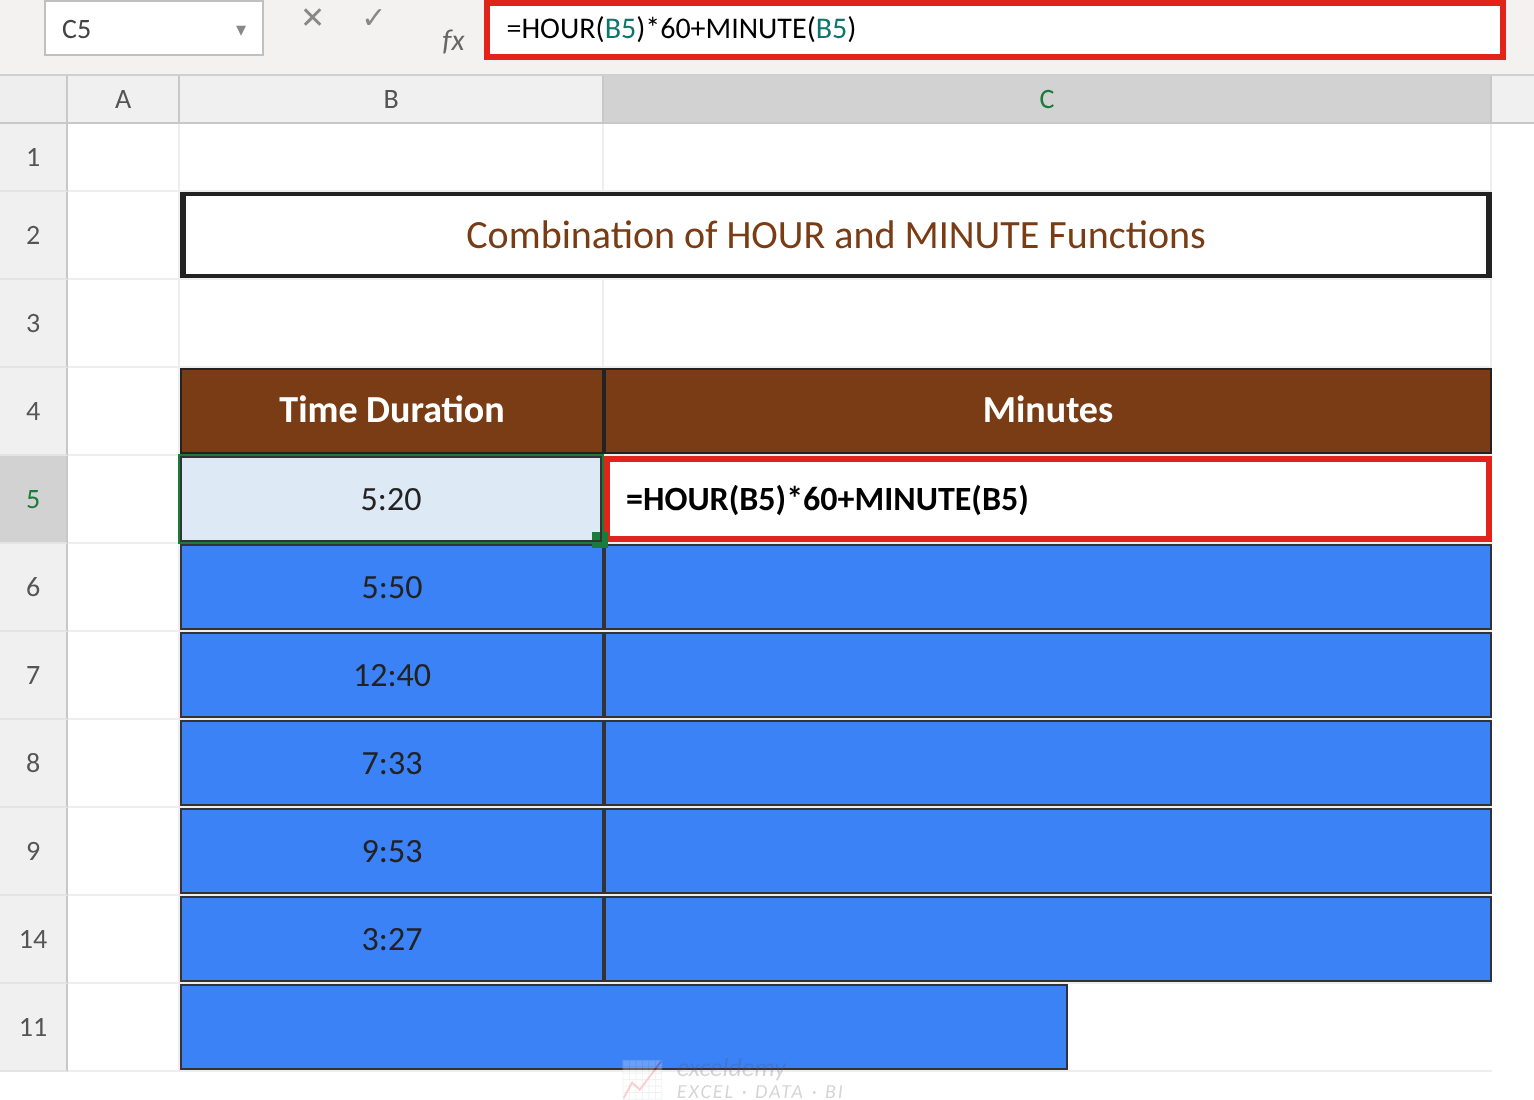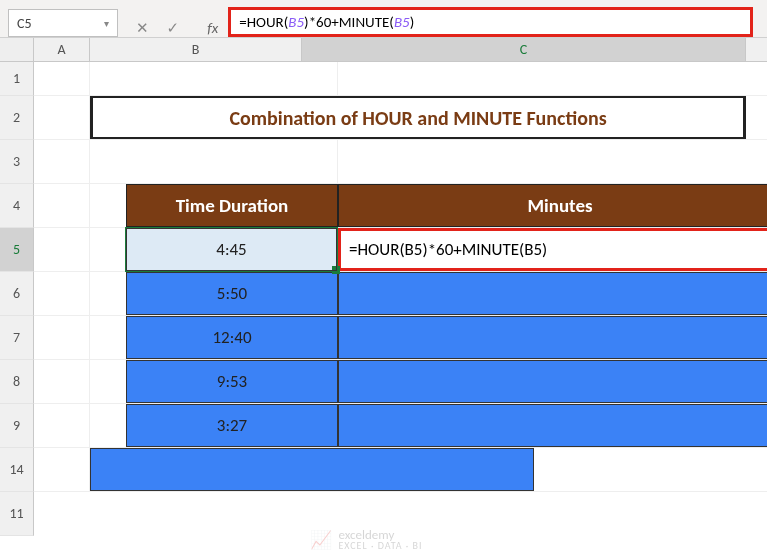--- a/index.html
+++ b/index.html
@@ -6,25 +6,25 @@
 body {
   font-family: Calibri, 'Segoe UI', Arial, sans-serif;
   background: #fff;
   width: 767px;
   height: 550px;
   overflow: hidden;
   position: relative;
 }
 .formula-bar-container {
   display: flex;
-  align-items: flex-end;
+  align-items: flex-start;
   height: 38px;
   border-bottom: 1px solid #d0d0d0;
   background: #f3f2f1;
-  padding-left: 8px;
+  padding-left: 22px;
 }
 .name-box {
   width: 110px;
   height: 28px;
   background: #fff;
   border: 1px solid #c0c0c0;
   display: flex;
   align-items: center;
   padding: 0 8px;
   font-size: 14px;
@@ -54,21 +54,21 @@
   flex: 1;
   height: 30px;
   background: #fff;
   border: 3px solid #e2231a;
   display: flex;
   align-items: center;
   padding: 0 8px;
   font-size: 15px;
   margin-right: 14px;
 }
-.formula-input .ref { color: #8b5cf6; font-style: italic; }
+.formula-input .ref { color: #0f766e; }
 .formula-input .txt { color: #000000; }
 
 .sheet-area {
   position: relative;
   height: 512px;
 }
 .col-headers {
   display: flex;
   height: 24px;
   border-bottom: 1px solid #c8c8c8;
@@ -114,32 +114,32 @@
   left: 34px;
   top: 24px;
 }
 .grid-row {
   display: flex;
   height: 44px;
   border-bottom: 1px solid #eee;
 }
 .grid-row:first-child { height: 34px; }
 .cell-A { width: 56px; border-right: 1px solid #eee; }
-.cell-B { width: 212px; border-right: 1px solid #eee; margin-left: 36px; }
-.cell-C { width: 444px; border-right: 1px solid #eee; }
+.cell-B { width: 212px; border-right: 1px solid #eee; }
+.cell-C { width: 444px; border-right: 1px solid #eee; font-weight: bold; }
 .title-band {
   background: #fff;
   border: 2px solid #222;
   border-left: 3px solid #222;
   border-right: 3px solid #222;
   display: flex;
   align-items: center;
   justify-content: center;
   font-size: 20px;
-  font-weight: 700;
+  font-weight: 400;
   color: #7a3c14;
 }
 .header-cell {
   background: #7a3c14;
   color: #fff;
   font-weight: 700;
   font-size: 19px;
   display: flex;
   align-items: center;
   justify-content: center;
@@ -179,21 +179,21 @@
   left: 310px;
   top: 490px;
   display: flex;
   align-items: center;
   gap: 6px;
   opacity: 0.24;
   font-size: 13px;
   color: #555;
 }
 .watermark .wm-icon { font-size: 18px; }
-.watermark .wm-text { line-height: 1; }
+.watermark .wm-text { line-height: 1; font-style: italic; }
 .watermark .wm-sub { font-size: 10px; letter-spacing: 1px; }
 </style>
 </head>
 <body>
 
 <div class="formula-bar-container">
   <div class="name-box">
     <span>C5</span>
     <span class="dd">▾</span>
   </div>
@@ -259,38 +259,45 @@
           <span>Minutes</span>
         </div>
     </div>
     <div class="grid-row">
       <div class="cell-A"></div>
       <div class="cell-B" style="position:relative">
         <div class="sel-overlay" style="left:-1px;top:-1px;right:-1px;bottom:-1px">
           <div class="sel-handle"></div>
         </div>
         <div class="data-cell" style="position:absolute;inset:0;background:transparent;border:1px solid #333">
-            <span>4:45</span>
+            <span>5:20</span>
           </div>
       </div>
       <div class="cell-C formula-cell">
           <span>=HOUR(B5)*60+MINUTE(B5)</span>
         </div>
     </div>
     <div class="grid-row">
       <div class="cell-A"></div>
       <div class="cell-B data-cell">
           <span>5:50</span>
         </div>
       <div class="cell-C data-cell"></div>
     </div>
     <div class="grid-row">
       <div class="cell-A"></div>
       <div class="cell-B data-cell">
           <span>12:40</span>
+        </div>
+      <div class="cell-C data-cell"></div>
+    </div>
+    <div class="grid-row">
+      <div class="cell-A"></div>
+      <div class="cell-B data-cell">
+          <span>7:33</span>
         </div>
       <div class="cell-C data-cell"></div>
     </div>
     <div class="grid-row">
       <div class="cell-A"></div>
       <div class="cell-B data-cell">
           <span>9:53</span>
         </div>
       <div class="cell-C data-cell"></div>
     </div>

